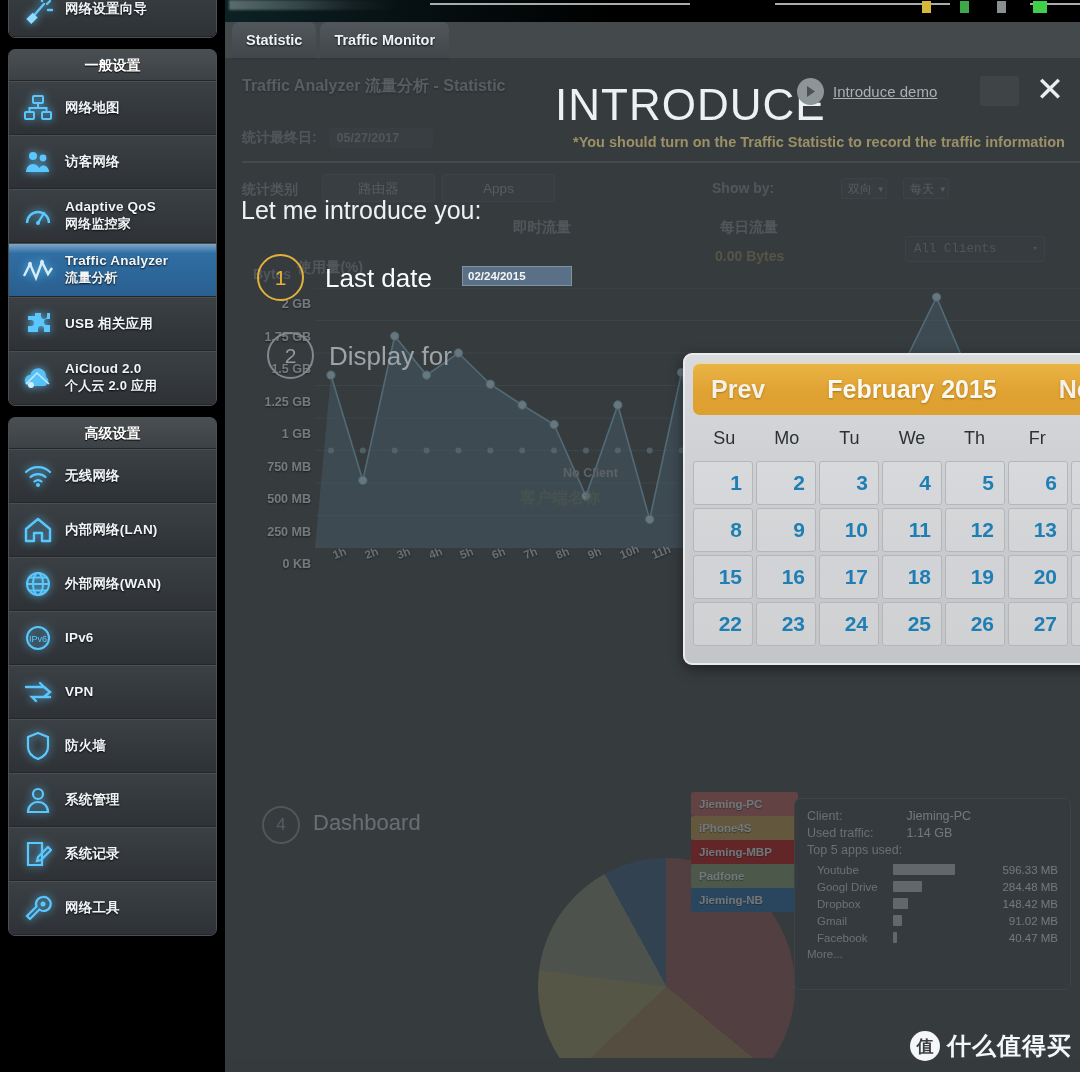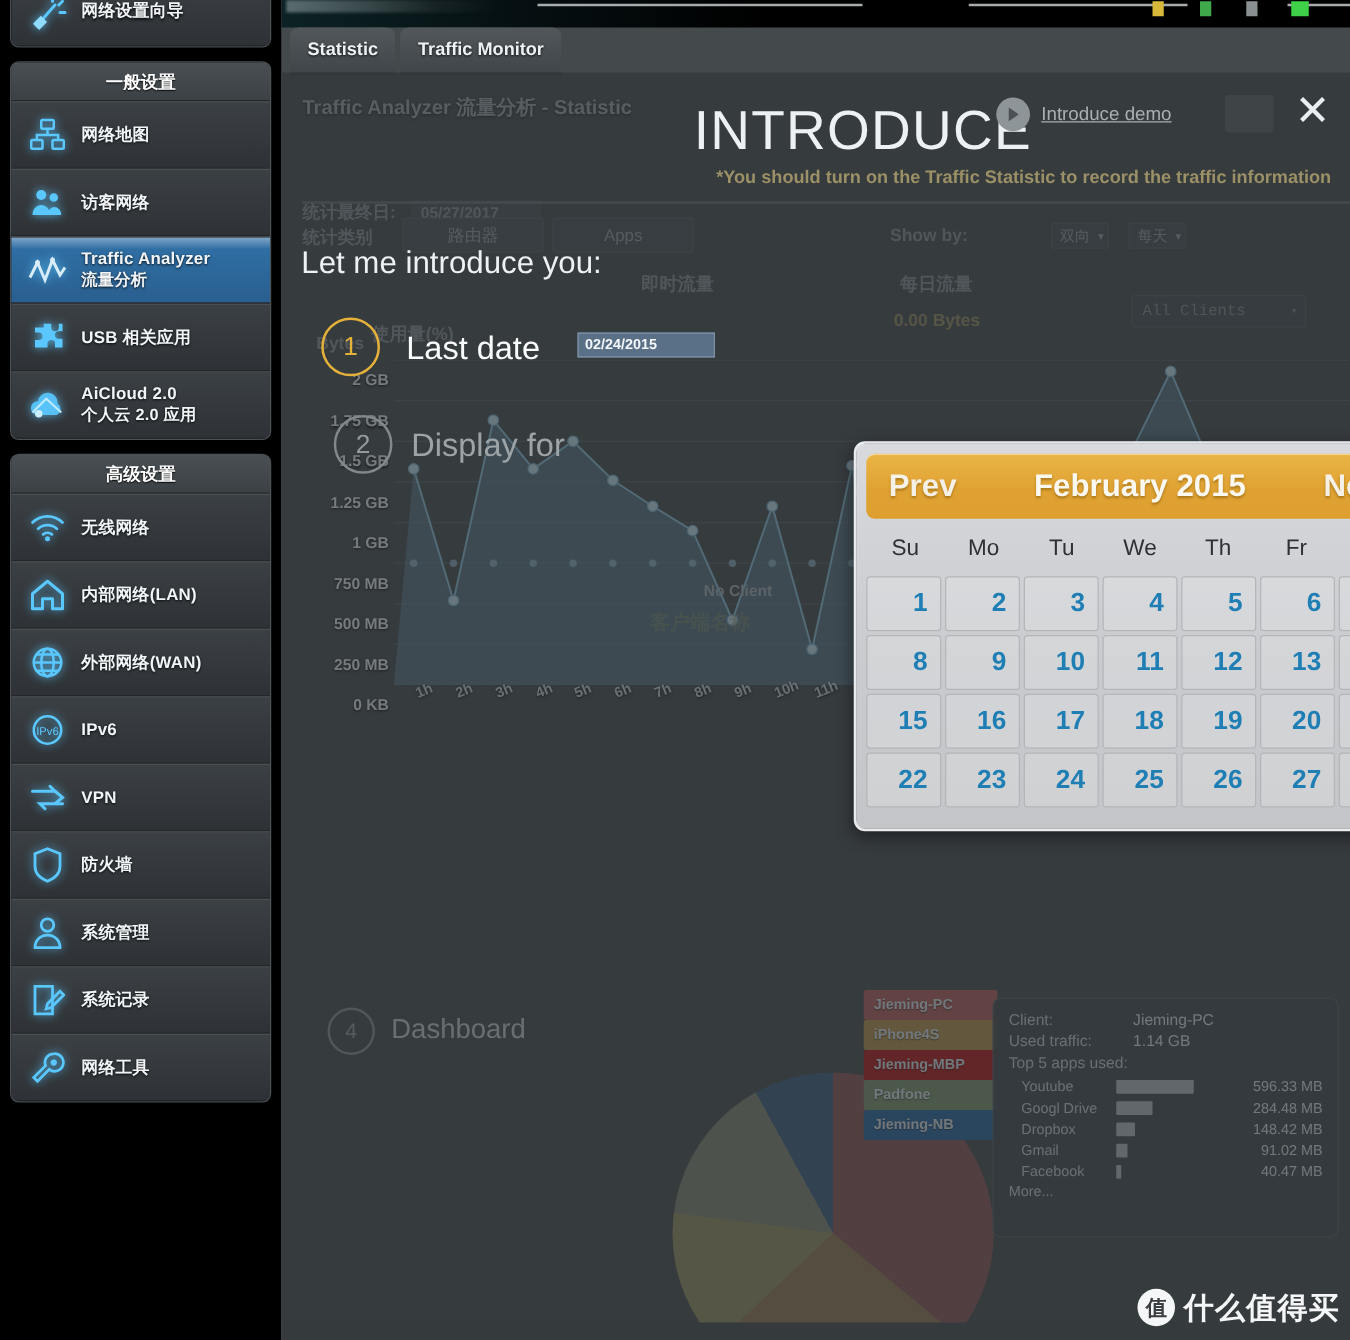--- a/index.html
+++ b/index.html
@@ -83,21 +83,21 @@
   .panel {
     position:absolute; left:0; top:58px; width:855px; height:1014px;
     background:#4b5053;
   }
 
   .hdr-title {
     position:absolute; left:17px; top:18px;
     font-size:16px; font-weight:bold; color:#9fa7ab;
     text-shadow:0 1px 2px rgba(0,0,0,.5);
   }
-  .hdr-sub { position:absolute; left:17px; top:70px; font-size:14px; color:#8d9498; font-weight:bold;margin-top:32px;}
+  .hdr-sub { position:absolute; left:17px; top:70px; font-size:14px; color:#8d9498; font-weight:bold;}
   .hdr-sub .val {
     display:inline-block; margin-left:8px; font-size:12.5px; color:#8d9498;
     background:#50575a; padding:3px 34px 3px 8px; border-radius:2px;
   }
   .hr {
     position:absolute; left:17px; top:103px; width:1010px; height:2px;
     background:#8b9296; opacity:.55;
   }
 
   .ctlrow { position:absolute; left:17px; top:116px; width:838px; height:32px; }
@@ -342,20 +342,33 @@
                 <circle cx="20" cy="11" r="3.4"></circle>
               <path d="M3 25c0-5 3.5-8 7-8s7 3 7 8z"></path>
               <path d="M15 25c0-4 3-6.5 5.5-6.5S26 21 26 25z"></path>
             </g>
           </svg>
         </span>
         <span class="nav-txt">访客网络</span>
       </div>
 
 
+      <div class="nav-item">
+        <span class="nav-ico">
+          <svg width="30" height="30" viewBox="0 0 30 30">
+            <path d="M4 22a11 11 0 1122 0" stroke="#5ac8ff" stroke-width="2.4" fill="none"></path>
+            <line x1="15" y1="22" x2="21" y2="12" stroke="#5ac8ff" stroke-width="2.4" stroke-linecap="round"></line>
+            <circle cx="15" cy="22" r="2" fill="#5ac8ff"></circle>
+          </svg>
+        </span>
+        <span class="nav-txt">
+          <span>Adaptive QoS</span>
+          <span class="l2">网络监控家</span>
+        </span>
+      </div>
 
       <div class="nav-item active">
         <span class="nav-ico">
           <svg width="32" height="28" viewBox="0 0 32 28">
             <polyline points="2,20 8,8 14,22 20,6 26,18 30,12" stroke="#d7ecf8" stroke-width="2.4" fill="none"></polyline>
             <g fill="#d7ecf8">
                 <circle cx="8" cy="8" r="2"></circle>
                 <circle cx="20" cy="6" r="2"></circle>
               </g>
           </svg>

